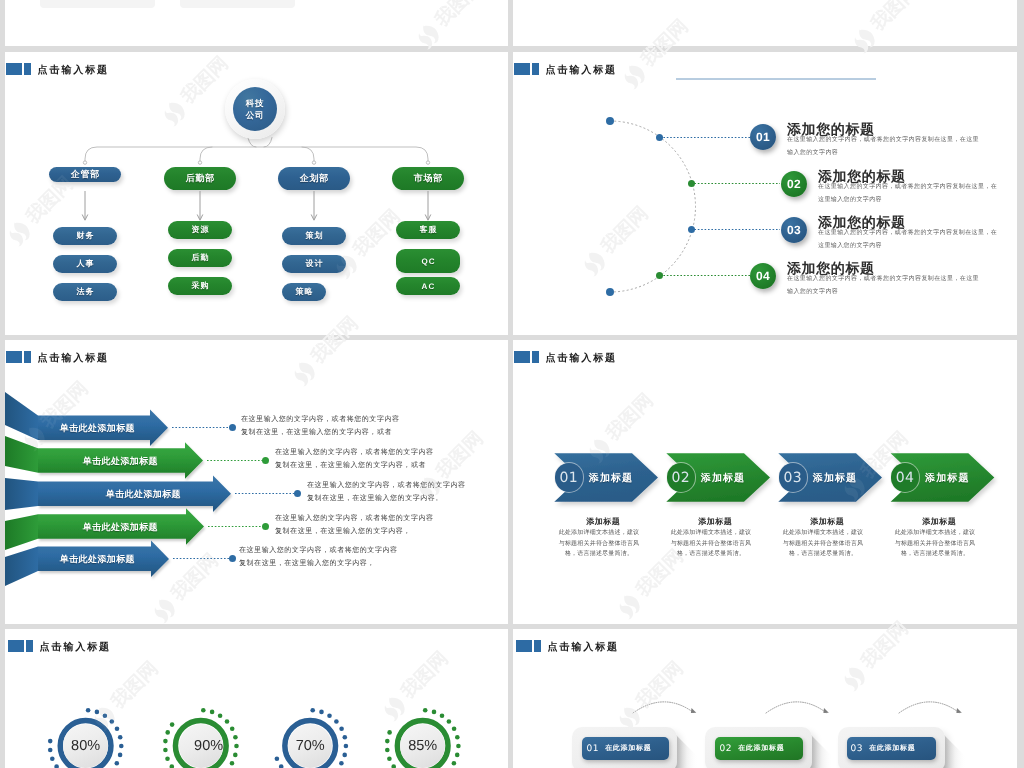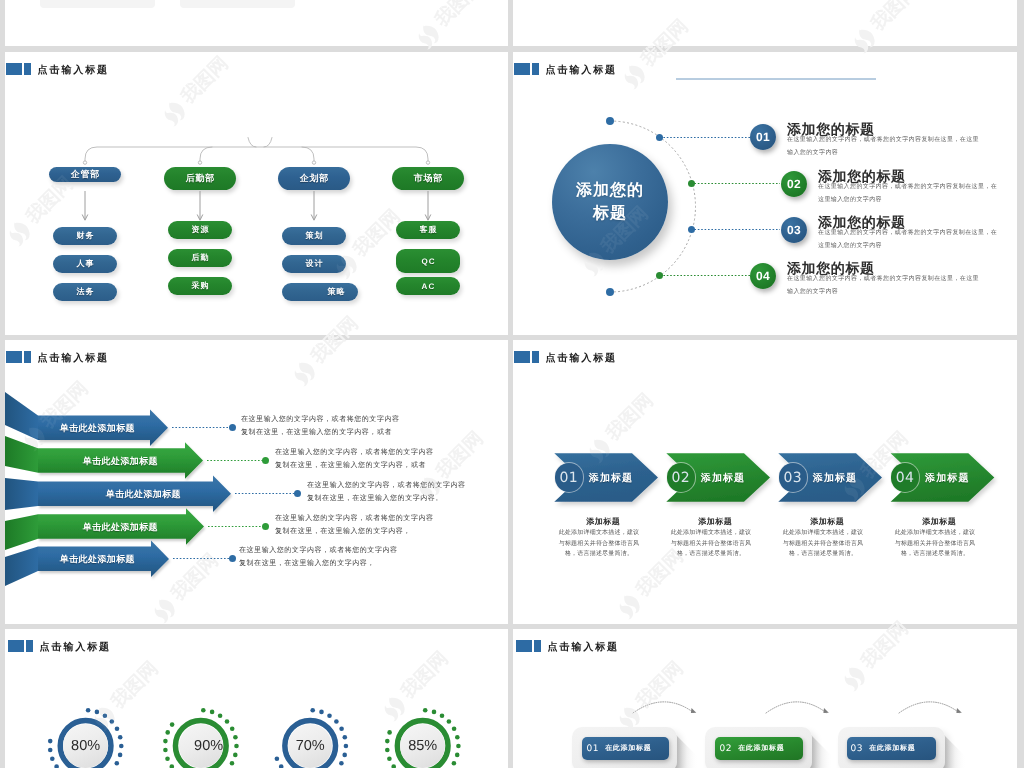--- a/index.html
+++ b/index.html
@@ -112,20 +112,26 @@
         <path d="M 309 109 L 309 107 Q 309 95 297 95"></path>
       </g>
       <g fill="#ffffff" stroke="#b4b4b4" stroke-width="0.85">
         <circle cx="80" cy="110.6" r="1.7"></circle>
           <circle cx="195" cy="110.6" r="1.7"></circle>
         <circle cx="309" cy="110.6" r="1.7"></circle>
           <circle cx="423" cy="110.6" r="1.7"></circle>
       </g>
     </svg>
 
+    <div class="org-root" style="left:220px;top:27px;width:60px;height:60px;">
+      <div class="org-root-in" style="left:8px;top:8px;width:44px;height:44px;">
+        <span>科技</span>
+        <span>公司</span>
+      </div>
+    </div>
 
     <div class="dept blue" style="left:44px;top:115px;width:72px;height:15px;">企管部</div>
     <div class="dept green" style="left:159px;top:115px;width:72px;height:23px;">后勤部</div>
     <div class="dept blue" style="left:273px;top:115px;width:72px;height:23px;">企划部</div>
     <div class="dept green" style="left:387px;top:115px;width:72px;height:23px;">市场部</div>
 
     <svg width="12" height="32" style="position:absolute;left:74px;top:139px;">
         <g fill="none" stroke="#9e9e9e" stroke-width="1">
           <line x1="6" y1="0" x2="6" y2="28"></line>
           <path d="M 3.2 23.5 L 6 29.2 L 8.8 23.5"></path>
@@ -151,42 +157,38 @@
       </svg>
 
     <div class="sub blue" style="left:48px;top:169px;width:64px;height:18px;">财务</div>
     <div class="sub blue" style="left:48px;top:197px;width:64px;height:18px;">人事</div>
     <div class="sub blue" style="left:48px;top:225px;width:64px;height:18px;">法务</div>
     <div class="sub green" style="left:163px;top:169px;width:64px;height:18px;">资源</div>
     <div class="sub green" style="left:163px;top:197px;width:64px;height:18px;">后勤</div>
     <div class="sub green" style="left:163px;top:225px;width:64px;height:18px;">采购</div>
     <div class="sub blue" style="left:277px;top:169px;width:64px;height:18px;">策划</div>
     <div class="sub blue" style="left:277px;top:197px;width:64px;height:18px;">设计</div>
-    <div class="sub blue" style="left:277px;top:225px;width:44px;height:18px;padding-left:32px;">策略</div>
+    <div class="sub blue" style="left:277px;top:225px;width:44px;height:18px;">策略</div>
     <div class="sub green" style="left:391px;top:169px;width:64px;height:18px;">客服</div>
     <div class="sub green" style="left:391px;top:197px;width:64px;height:24px;">QC</div>
     <div class="sub green" style="left:391px;top:225px;width:64px;height:18px;">AC</div>
   </div>
 
   <div class="slide" style="left:513px;top:52px;width:504px;height:283px;">
     <div class="stitle" style="left:1px;top:11px;">
       <span class="bar1"></span>
       <span class="bar2"></span>
       <span class="txt">点击输入标题</span>
     </div>
     <svg width="200" height="4" style="position:absolute;left:163px;top:25px;">
       <line x1="0" y1="2" x2="200" y2="2" stroke="#2e6ca4" stroke-width="0.8" opacity=".85"></line>
     </svg>
     <svg width="504" height="283" style="position:absolute;left:0;top:0;" viewBox="0 0 504 283">
       <path d="M 97.0 69.0 A 85.5 85.5 0 0 1 97.0 240.0" fill="none" stroke="#9d9d9d" stroke-width="0.9" stroke-dasharray="2 2.3"></path>
     </svg>
-    <div class="bigcircle" style="left:39px;top:92px;width:116px;height:116px;">
-      <span>添加您的</span>
-      <span>标题</span>
-    </div>
     <div style="position:absolute;left:93.0px;top:65.0px;width:8px;height:8px;border-radius:50%;background:#2e6ca4;"></div>
     <div style="position:absolute;left:93.0px;top:236.0px;width:8px;height:8px;border-radius:50%;background:#2e6ca4;"></div>
     <div style="position:absolute;left:143.1px;top:82.1px;width:7px;height:7px;border-radius:50%;background:#2e6ca4;"></div>
     <svg width="90" height="3" style="position:absolute;left:146.6px;top:84.1px;">
         <line x1="0" y1="1.5" x2="90" y2="1.5" stroke="#2e6ca4" stroke-width="1" stroke-dasharray="1.6 1.8"></line>
       </svg>
     <div class="numbadge blue" style="left:237px;top:72px;width:26px;height:26px;">01</div>
     <div class="it-head" style="left:274px;top:69px;">添加您的标题</div>
     <div class="it-body" style="left:274px;top:82px;width:194px;">在这里输入您的文字内容，或者将您的文字内容复制在这里，在这里输入您的文字内容</div>
     <div style="position:absolute;left:174.7px;top:127.6px;width:7px;height:7px;border-radius:50%;background:#2a8c33;"></div>

